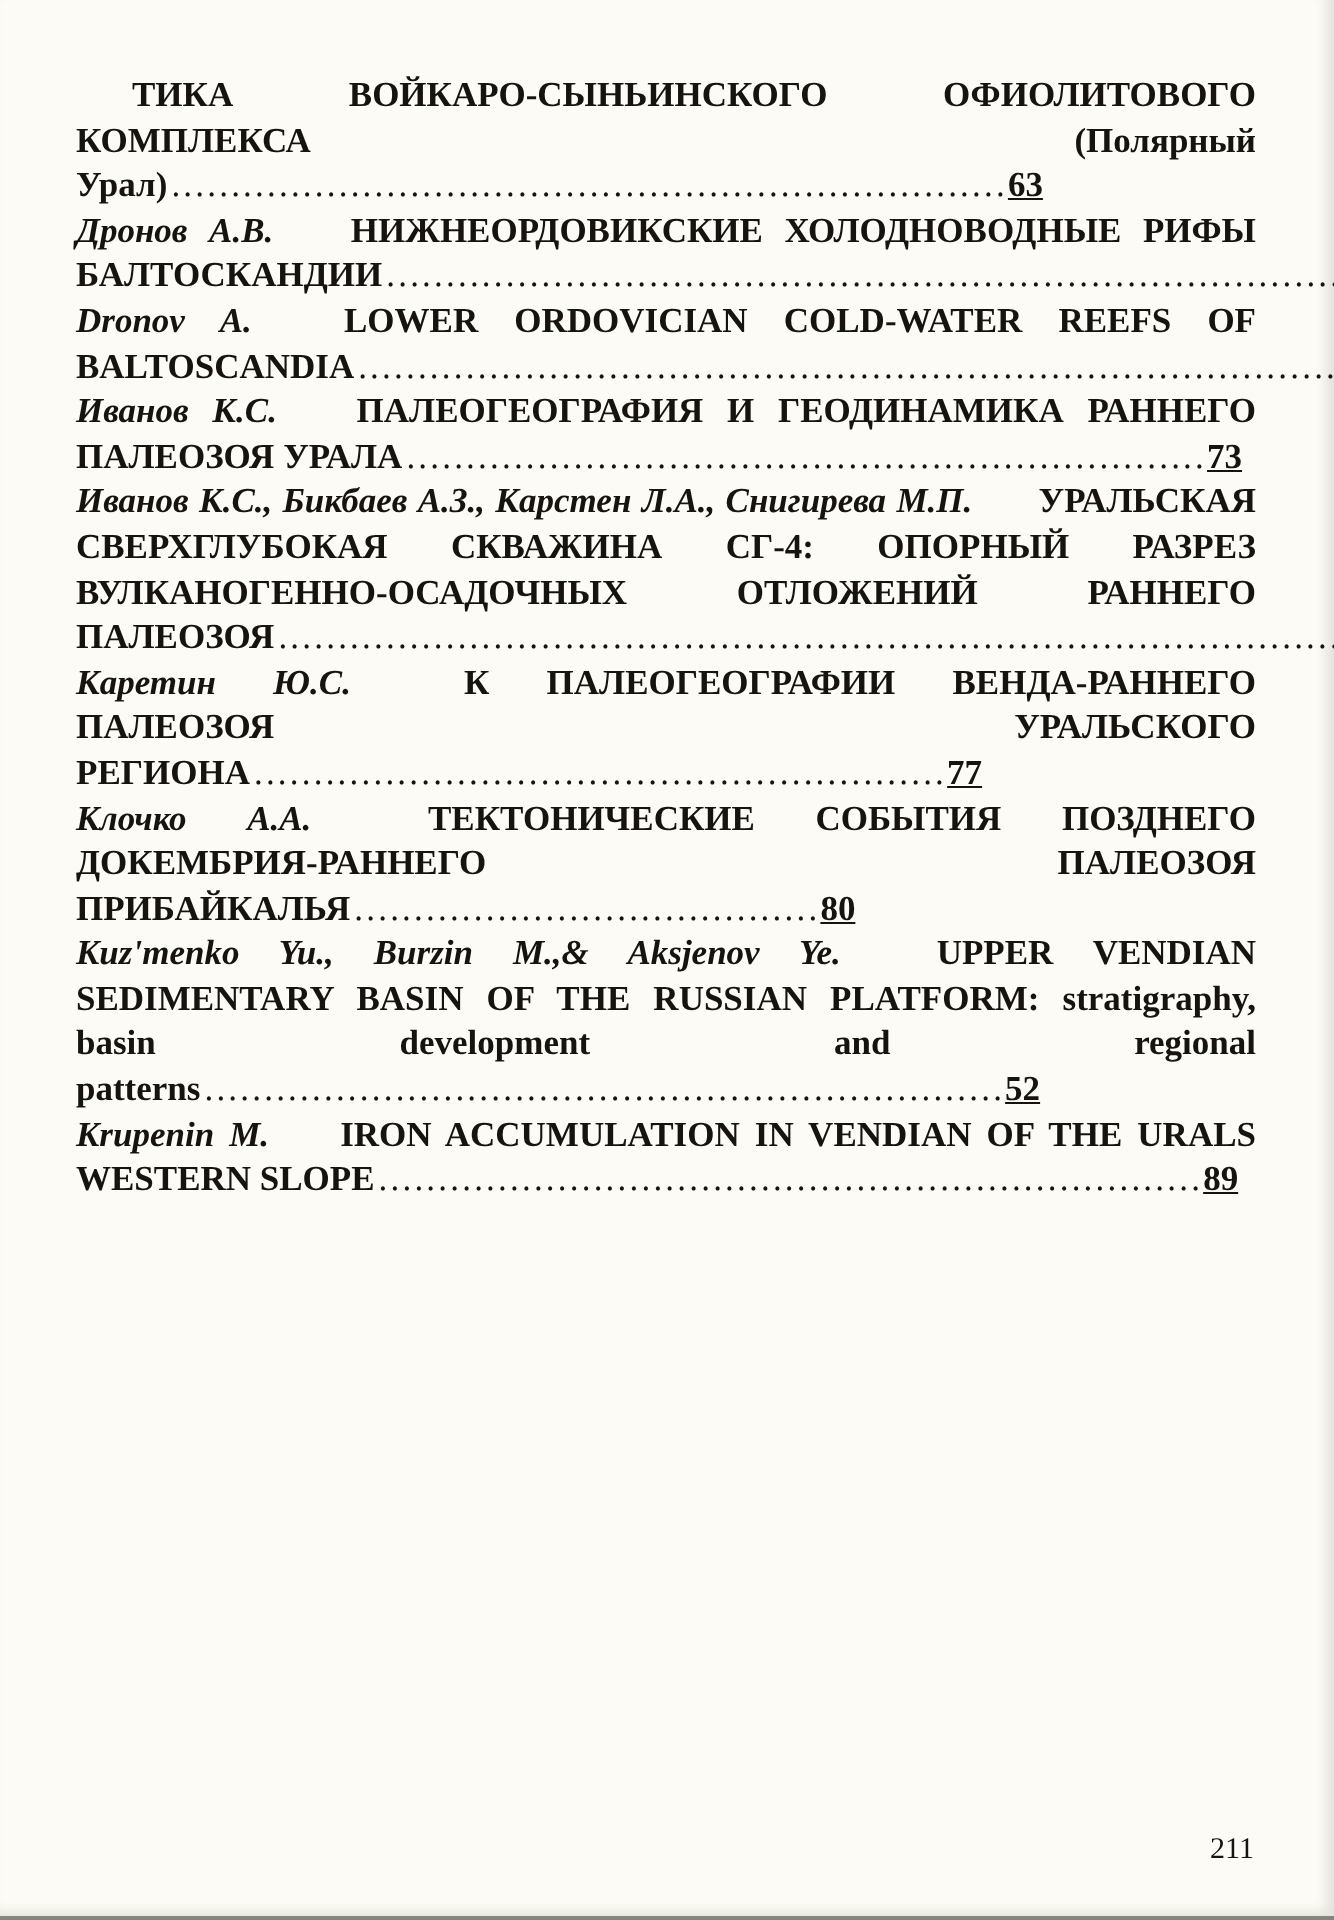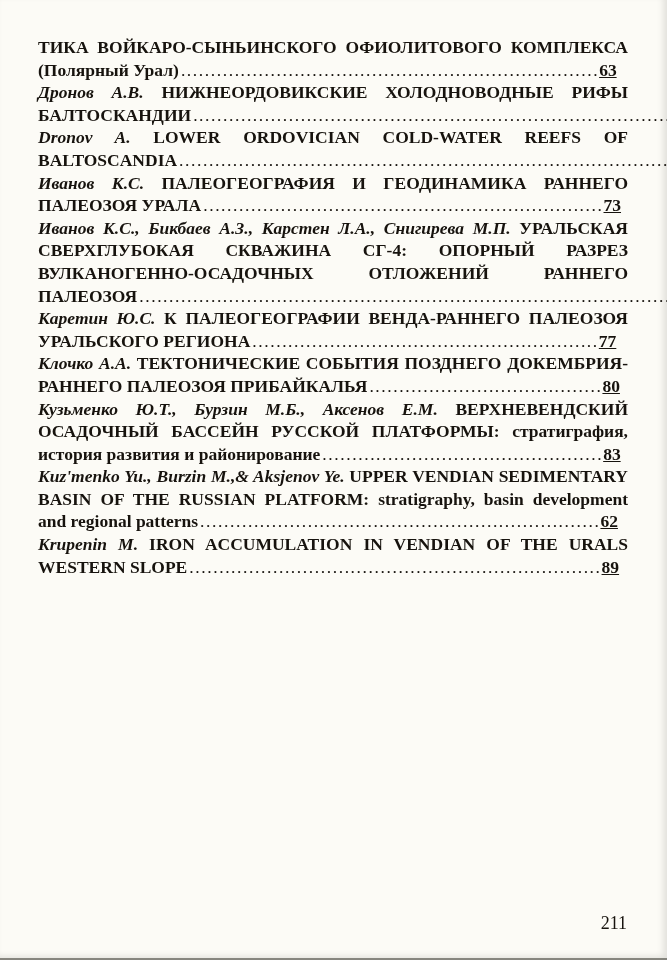--- a/index.html
+++ b/index.html
@@ -35,51 +35,51 @@
     font-weight: bold;
     hyphens: manual;
     -webkit-hyphens: manual;
   }
   .seg-author {
     font-style: italic;
     font-weight: bold;
   }
   .seg-title {
     font-weight: bold;
+    margin-left: 28px;
   }
   .dots {
     font-weight: normal;
     letter-spacing: 1.6px;
     padding-left: 2px;
     white-space: nowrap;
   }
   .pagenum {
     font-weight: bold;
     text-decoration: underline;
   }
   .footer-pagenum {
     position: absolute;
     right: 40px;
     bottom: 26px;
     font-family: "Liberation Serif", "DejaVu Serif", serif;
-    font-size: 18px;
+    font-size: 15px;
     font-weight: normal;
     color: #17130e;
   }
 </style>
 </head>
 <body>
 
 <div class="page">
   <div class="toc">
       <p class="entry"><span class="seg-title">ТИКА ВОЙКАРО-СЫНЬИНСКОГО ОФИОЛИТОВОГО КОМПЛЕКСА (Полярный Урал)</span><span class="dots">......................................................................</span><span class="pagenum">63</span></p>
       <p class="entry"><span class="seg-author">Дронов А.В.</span><span class="seg-title"> НИЖНЕОРДОВИКСКИЕ ХОЛОДНОВОД­НЫЕ РИФЫ БАЛТОСКАНДИИ</span><span class="dots">...............................................................................................................................................................................................................................................................................................................................................................................................................</span></p>
       <p class="entry"><span class="seg-author">Dronov A.</span><span class="seg-title"> LOWER ORDOVICIAN COLD-WATER REEFS OF BALTOSCANDIA</span><span class="dots">...............................................................................................................................................................................................................................................................................................................................................................................................................</span></p>
       <p class="entry"><span class="seg-author">Иванов К.С.</span><span class="seg-title"> ПАЛЕОГЕОГРАФИЯ И ГЕОДИНАМИКА РАННЕГО ПАЛЕОЗОЯ УРАЛА</span><span class="dots">...................................................................</span><span class="pagenum">73</span></p>
       <p class="entry"><span class="seg-author">Иванов К.С., Бикбаев А.З., Карстен Л.А., Снигирева М.П.</span><span class="seg-title"> УРАЛЬСКАЯ СВЕРХГЛУБОКАЯ СКВАЖИНА СГ-4: ОПОРНЫЙ РАЗРЕЗ ВУЛКАНОГЕННО-ОСАДОЧНЫХ ОТ­ЛОЖЕНИЙ РАННЕГО ПАЛЕОЗОЯ</span><span class="dots">...............................................................................................................................................................................................................................................................................................................................................................................................................</span></p>
       <p class="entry"><span class="seg-author">Каретин Ю.С.</span><span class="seg-title"> К ПАЛЕОГЕОГРАФИИ ВЕНДА-РАННЕГО ПАЛЕОЗОЯ УРАЛЬСКОГО РЕГИОНА</span><span class="dots">..........................................................</span><span class="pagenum">77</span></p>
       <p class="entry"><span class="seg-author">Клочко А.А.</span><span class="seg-title"> ТЕКТОНИЧЕСКИЕ СОБЫТИЯ ПОЗДНЕГО ДОКЕМБРИЯ-РАННЕГО ПАЛЕОЗОЯ ПРИБАЙКАЛЬЯ</span><span class="dots">.......................................</span><span class="pagenum">80</span></p>
-      <p class="entry"><span class="seg-author">Кузьменко Ю.Т., Бурзин М.Б., Аксенов Е.М.</span><span class="seg-title"> ВЕРХНЕ­ВЕНДСКИЙ ОСАДОЧНЫЙ БАССЕЙН РУССКОЙ ПЛАТ­ФОРМЫ: стратиграфия, история развития и районирова­ние</span><span class="dots">...............................................</span><span class="pagenum">83</span></p>
-      <p class="entry"><span class="seg-author">Kuz'menko Yu., Burzin M.,&amp; Aksjenov Ye.</span><span class="seg-title"> UPPER VEN­DIAN SEDIMENTARY BASIN OF THE RUSSIAN PLAT­FORM: stratigraphy, basin development and regional patterns</span><span class="dots">...................................................................</span><span class="pagenum">62</span></p>
+      <p class="entry"><span class="seg-author">Kuz'menko Yu., Burzin M.,&amp; Aksjenov Ye.</span><span class="seg-title"> UPPER VEN­DIAN SEDIMENTARY BASIN OF THE RUSSIAN PLAT­FORM: stratigraphy, basin development and regional patterns</span><span class="dots">...................................................................</span><span class="pagenum">52</span></p>
       <p class="entry"><span class="seg-author">Krupenin M.</span><span class="seg-title"> IRON ACCUMULATION IN VENDIAN OF THE URALS WESTERN SLOPE</span><span class="dots">.....................................................................</span><span class="pagenum">89</span></p>
     </div>
   <div class="footer-pagenum">211</div>
 </div>
 
 </body></html>

